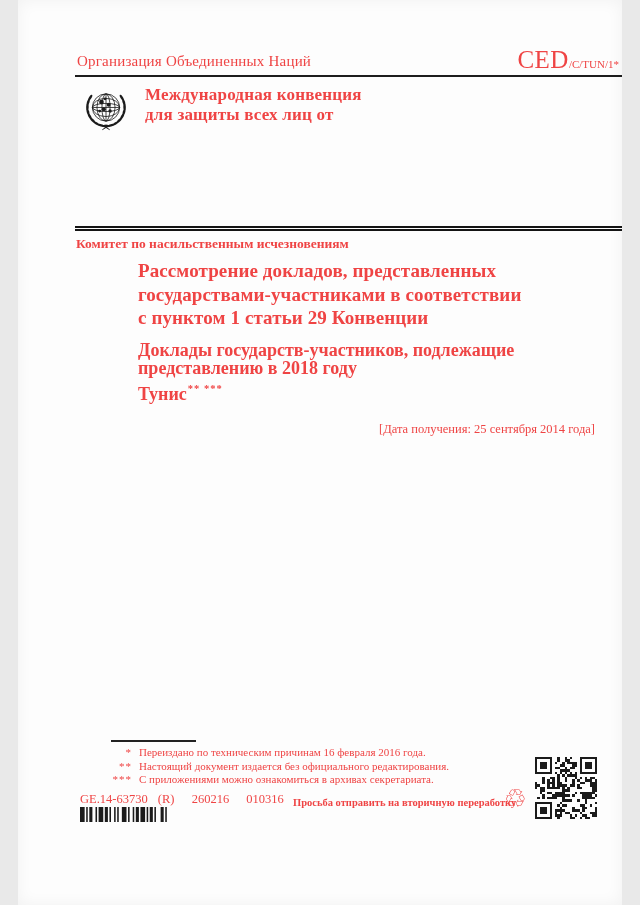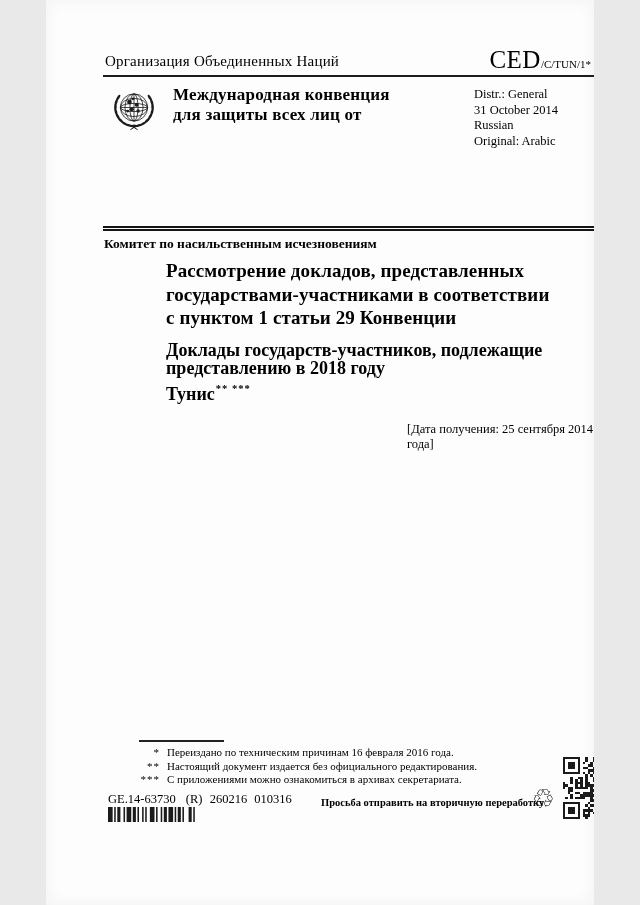--- a/index.html
+++ b/index.html
@@ -1,18 +1,18 @@
 <!DOCTYPE html>
 <html><head>
 <meta charset="utf-8">
 <style>
   html,body{margin:0;padding:0;background:#e9e9e9;}
   .page{
-    position:relative;width:548px;height:905px;margin:0 auto;
-    background:#fdfdfd;color:#000000;overflow:hidden;
+    position:relative;width:604px;height:905px;margin:0 auto;
+    background:#fdfdfd;color:#ef4444;overflow:hidden;
     font-family:"Liberation Serif","DejaVu Serif",serif;
     box-shadow:inset 0 0 16px rgba(0,0,0,.05);
   }
   .abs{position:absolute;}
   
   .org-name{left:59px;top:53px;font-size:15px;letter-spacing:.2px;}
   .doc-symbol{right:3px;top:46px;text-align:right;white-space:nowrap;}
   .doc-symbol .big{font-size:25px;letter-spacing:.5px;}
   .doc-symbol .small{font-size:11px;}
   .rule-header{left:57px;top:75px;width:580px;height:2px;background:#1d1d1d;}
@@ -31,21 +31,21 @@
   .country sup{font-size:10.5px;letter-spacing:1px;position:relative;top:-1px;left:1px;}
   .received{left:317px;top:422px;font-size:12.5px;padding-left:44px;}
   
   .fn-rule{left:93px;top:740px;width:85px;height:2px;background:#222;}
   .footnotes{left:80px;top:746px;font-size:11px;line-height:13.6px;}
   .fn-row{display:flex;}
   .fn-marker{width:34px;text-align:right;padding-right:7px;letter-spacing:1px;}
   
   .ge-line{left:62px;top:792px;font-size:12.5px;white-space:nowrap;}
   .ge-line .gap-s{margin-left:7px;}
-  .ge-line .gap-l{margin-left:4px;}
+  .ge-line .gap-l{margin-left:14px;}
   .barcode{left:62px;top:807px;width:104px;height:15px;}
   .recycle-line{left:275px;top:797px;font-size:10.5px;font-weight:bold;white-space:nowrap;}
   .recycle-glyph{left:486px;top:784px;font-size:25px;font-weight:normal;
     font-family:"DejaVu Sans",sans-serif;}
   .qr{left:517px;top:757px;width:62px;height:62px;}
 </style>
 </head>
 <body>
 
 <div class="page">
@@ -98,26 +98,20 @@
         <line x1="28" y1="51.5" x2="36" y2="46.5"></line>
         <line x1="36" y1="51.5" x2="28" y2="46.5"></line>
       </g>
     </svg>
 
   <div class="abs conv-title">
     <div>Международная конвенция</div>
     <div>для защиты всех лиц от</div>
   </div>
 
-  <div class="abs distr-block">
-    <div>Distr.: General</div>
-    <div>31 October 2014</div>
-    <div>Russian</div>
-    <div>Original: Arabic</div>
-  </div>
 
   <div class="abs rule-thick"></div>
 
   <div class="abs committee">Комитет по насильственным исчезновениям</div>
 
   <div class="abs main-title">
     <div>Рассмотрение докладов, представленных</div>
     <div>государствами-участниками в соответствии</div>
     <div>с пунктом 1 статьи 29 Конвенции</div>
   </div>

